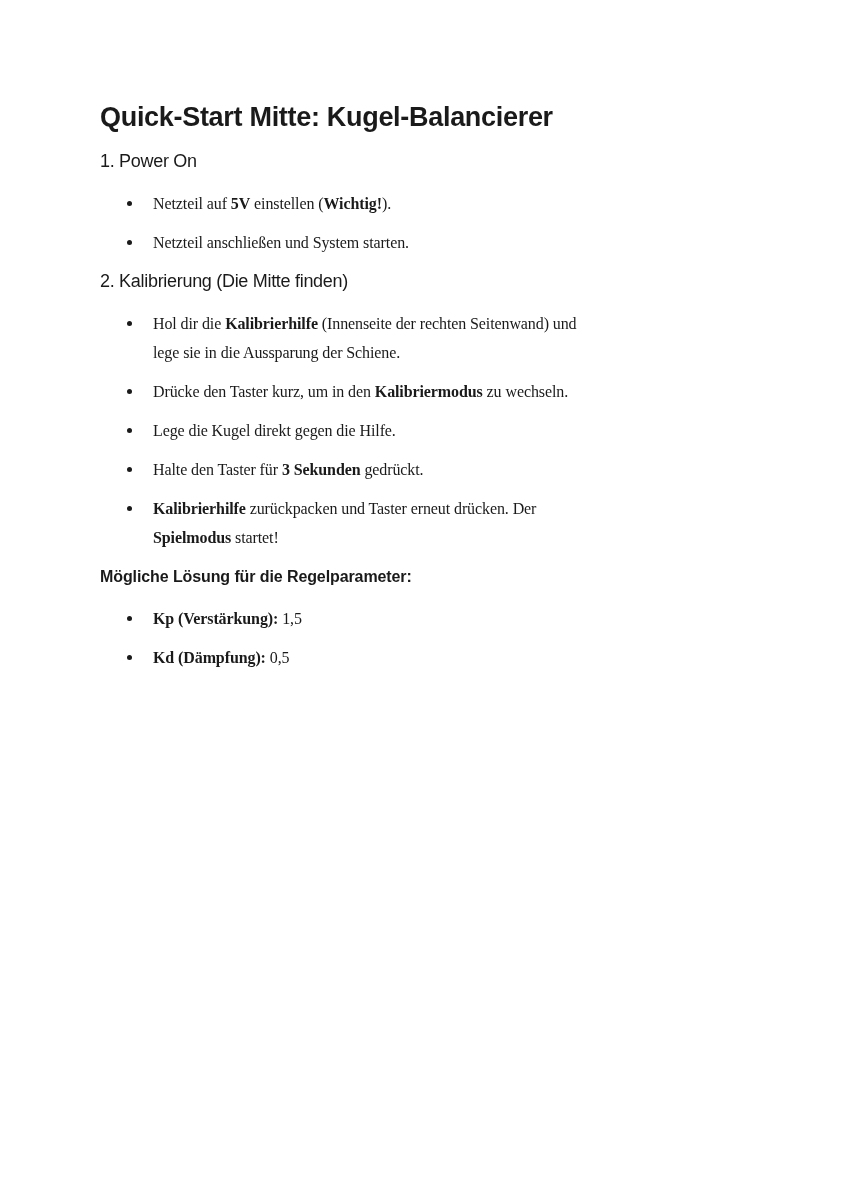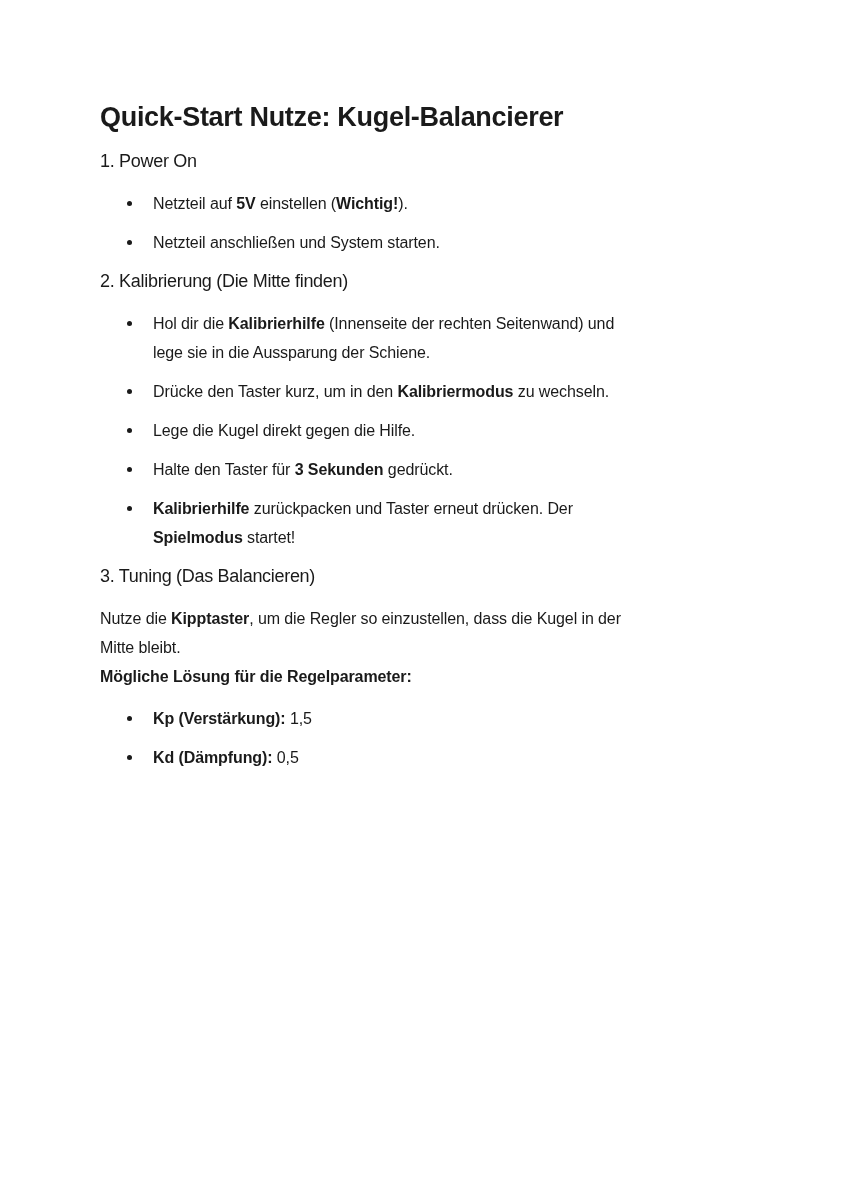--- a/index.html
+++ b/index.html
@@ -39,20 +39,21 @@
   ul.bullet-list {
     margin: 0;
     padding: 0;
     list-style: none;
   }
   li.bullet-item {
     position: relative;
     margin: 0 0 10px 0;
     padding-left: 53px;
     white-space: pre-wrap;
+    font-family: Liberation Serif, serif;
   }
   .bullet-marker {
     position: absolute;
     left: 27px;
     top: 12px;
     width: 5px;
     height: 5px;
     border-radius: 50%;
     background: #1a1a1a;
   }
@@ -67,21 +68,21 @@
     font-weight: 700;
     white-space: pre-wrap;
   }
   .b { font-weight: 700; }
 </style>
 </head>
 <body>
 
 <div class="page">
 
-  <h1 class="doc-title">Quick-Start Nutze: Kugel-Balancierer</h1>
+  <h1 class="doc-title">Quick-Start Mitte: Kugel-Balancierer</h1>
 
   <section>
     <h2 class="section-heading">1. Power On</h2>
     <ul class="bullet-list">
       <li class="bullet-item"><span class="bullet-marker"></span><span class="runs"><span>Netzteil auf </span><span class="b">5V</span><span> einstellen (</span><span class="b">Wichtig!</span><span>).</span></span></li>
       <li class="bullet-item"><span class="bullet-marker"></span><span class="runs"><span>Netzteil anschließen und System starten.</span></span></li>
     </ul>
   </section>
 
   <section>
@@ -90,25 +91,20 @@
       <li class="bullet-item"><span class="bullet-marker"></span><span class="runs"><span>Hol dir die </span><span class="b">Kalibrierhilfe</span><span> (Innenseite der rechten Seitenwand) und
 lege sie in die Aussparung der Schiene.</span></span></li>
       <li class="bullet-item"><span class="bullet-marker"></span><span class="runs"><span>Drücke den Taster kurz, um in den </span><span class="b">Kalibriermodus</span><span> zu wechseln.</span></span></li>
       <li class="bullet-item"><span class="bullet-marker"></span><span class="runs"><span>Lege die Kugel direkt gegen die Hilfe.</span></span></li>
       <li class="bullet-item"><span class="bullet-marker"></span><span class="runs"><span>Halte den Taster für </span><span class="b">3 Sekunden</span><span> gedrückt.</span></span></li>
       <li class="bullet-item"><span class="bullet-marker"></span><span class="runs"><span class="b">Kalibrierhilfe</span><span> zurückpacken und Taster erneut drücken. Der
 </span><span class="b">Spielmodus</span><span> startet!</span></span></li>
     </ul>
   </section>
 
-  <section>
-    <h2 class="section-heading">3. Tuning (Das Balancieren)</h2>
-    <p class="body-paragraph"><span>Nutze die </span><span class="b">Kipptaster</span><span>, um die Regler so einzustellen, dass die Kugel in der
-Mitte bleibt.</span></p>
-  </section>
 
   <section class="solution-block">
     <p class="solution-heading">Mögliche Lösung für die Regelparameter:</p>
     <ul class="bullet-list">
       <li class="bullet-item"><span class="bullet-marker"></span><span class="runs"><span class="b">Kp (Verstärkung):</span><span> 1,5</span></span></li>
       <li class="bullet-item"><span class="bullet-marker"></span><span class="runs"><span class="b">Kd (Dämpfung):</span><span> 0,5</span></span></li>
     </ul>
   </section>
 
 </div>

